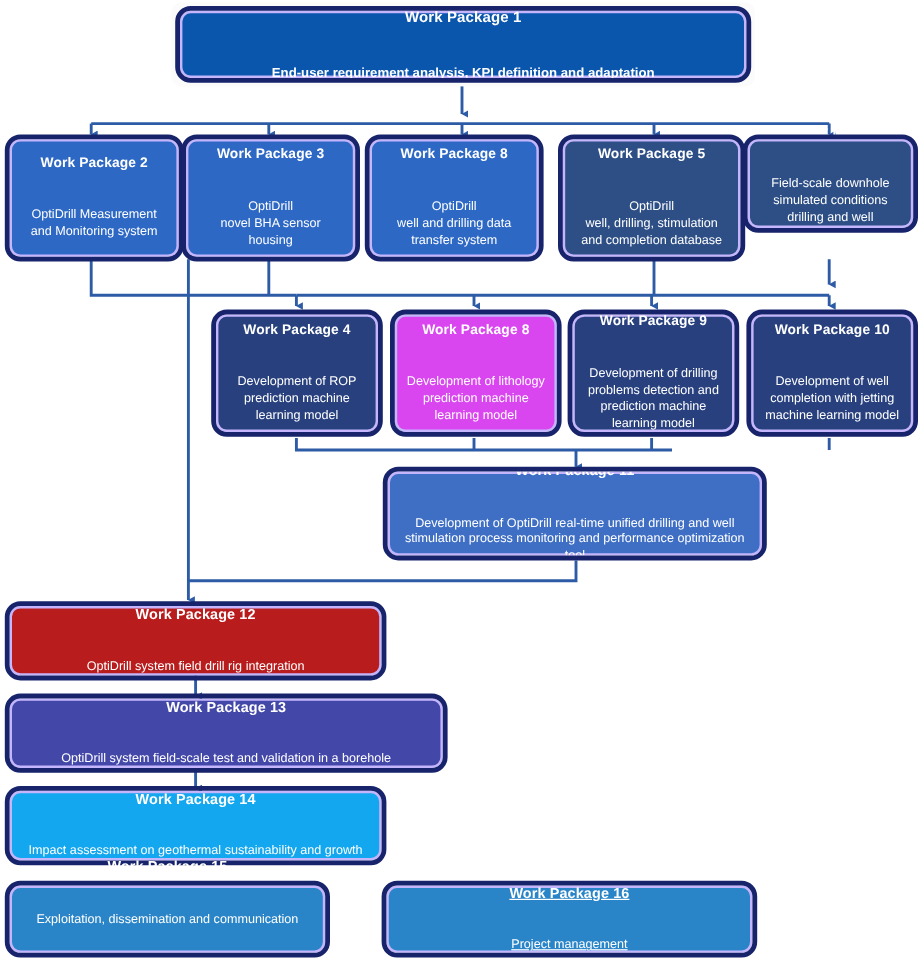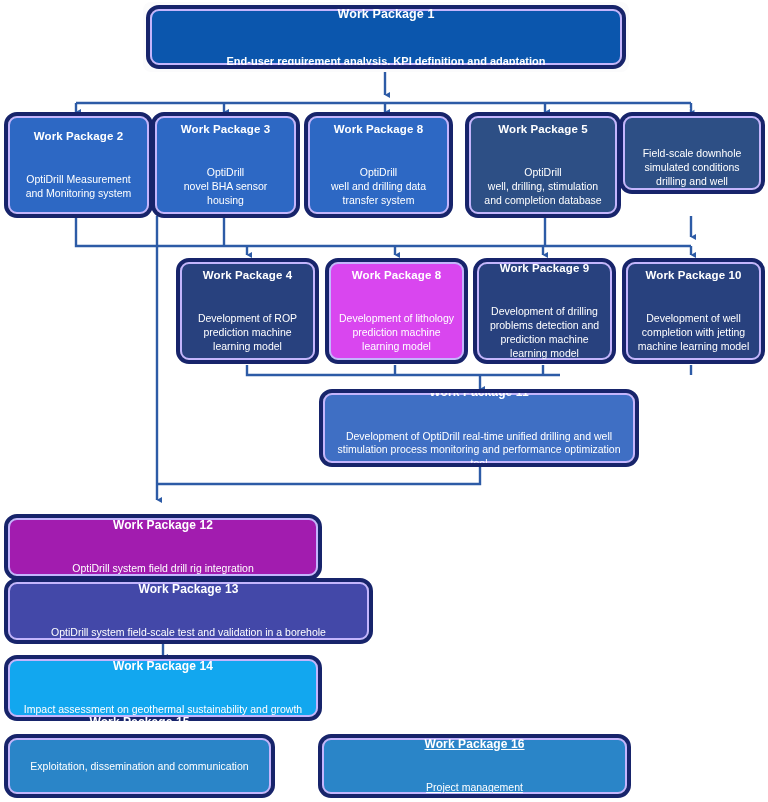--- a/index.html
+++ b/index.html
@@ -153,21 +153,21 @@
   <div class="wp" style="left:626px;top:262px;width:135px;height:98px;background:#28417e;">
     <div class="t">Work Package 10</div>
     <div class="d">Development of well completion with jetting machine learning model</div>
   </div>
 
   <div class="wp wide" style="left:323px;top:393px;width:312px;height:70px;background:#3f6fc4;">
     <div class="t">Work Package 11</div>
     <div class="d">Development of OptiDrill real-time unified drilling and well stimulation process monitoring and performance optimization tool</div>
   </div>
 
-  <div class="wp wide" style="left:8px;top:505px;width:310px;height:58px;background:#a21caf;margin-top:13px;">
+  <div class="wp wide" style="left:8px;top:505px;width:310px;height:58px;background:#b91c1c;">
     <div class="t">Work Package 12</div>
     <div class="d">OptiDrill system field drill rig integration</div>
   </div>
 
   <div class="wp wide" style="left:8px;top:582px;width:361px;height:58px;background:#4348a8;">
     <div class="t">Work Package 13</div>
     <div class="d">OptiDrill system field-scale test and validation in a borehole</div>
   </div>
 
   <div class="wp wide" style="left:8px;top:659px;width:310px;height:58px;background:#12a7ef;">

